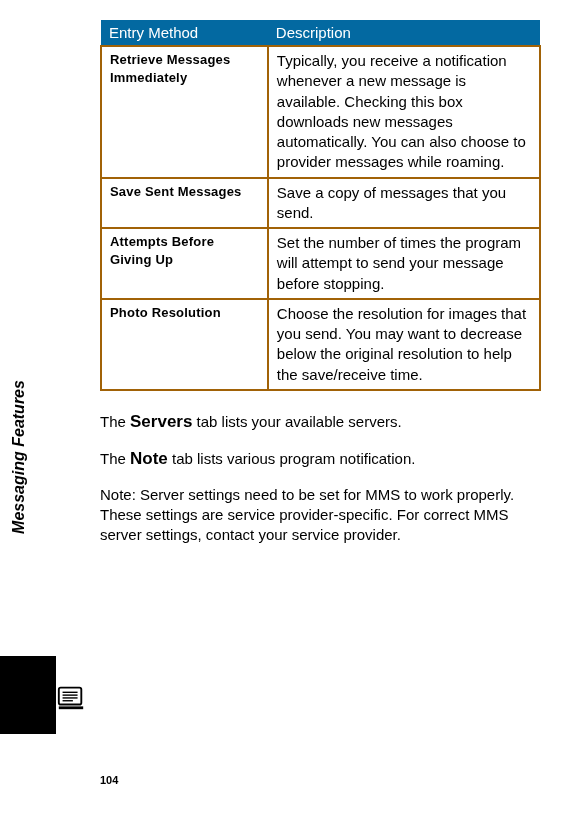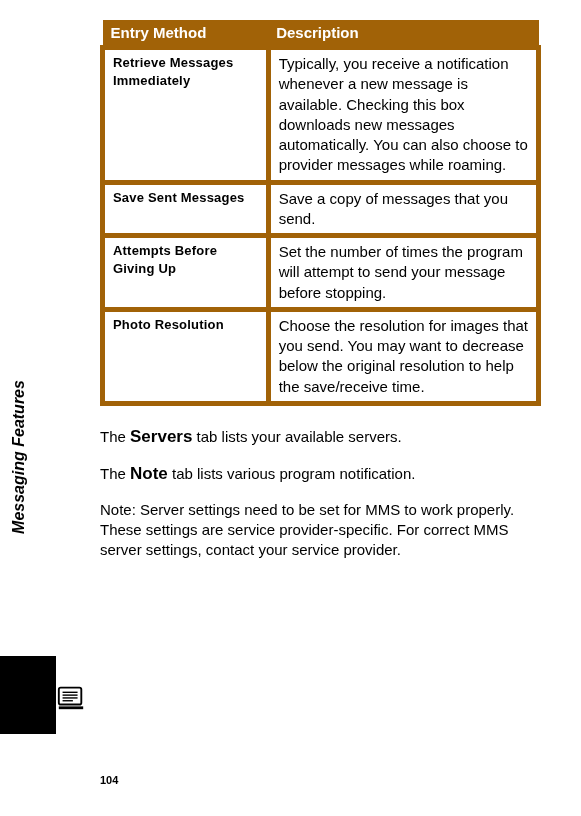--- a/index.html
+++ b/index.html
@@ -35,29 +35,29 @@
     font-weight: bold;
     font-size: 11px;
   }
   table.feature {
     border-collapse: collapse;
     width: 100%;
     margin-bottom: 20px;
     font-size: 15px;
   }
   table.feature th {
-    background: #a16207;
+    background: #0369a1;
     color: #fff;
     text-align: left;
     padding: 4px 8px;
-    font-weight: bold;
+    font-weight: normal;
     font-size: 15px;
   }
   table.feature td {
-    border: 5px solid #a16207;
+    border: 2px solid #a16207;
     padding: 4px 8px;
     vertical-align: top;
     line-height: 1.35;
   }
   table.feature th:first-child, table.feature td:first-child { width: 38%; }
   .entry-label { font-family: Arial, Helvetica, sans-serif; font-weight: 900; letter-spacing: 0.2px; font-size: 13px; }
   .inline-bold { font-weight: 900; font-size: 17px; }
   p.body { font-size: 15px; line-height: 1.35; margin-bottom: 14px; }
   .note-block { display: flex; align-items: flex-start; gap: 10px; }
   .note-text { font-size: 15px; line-height: 1.35; }

